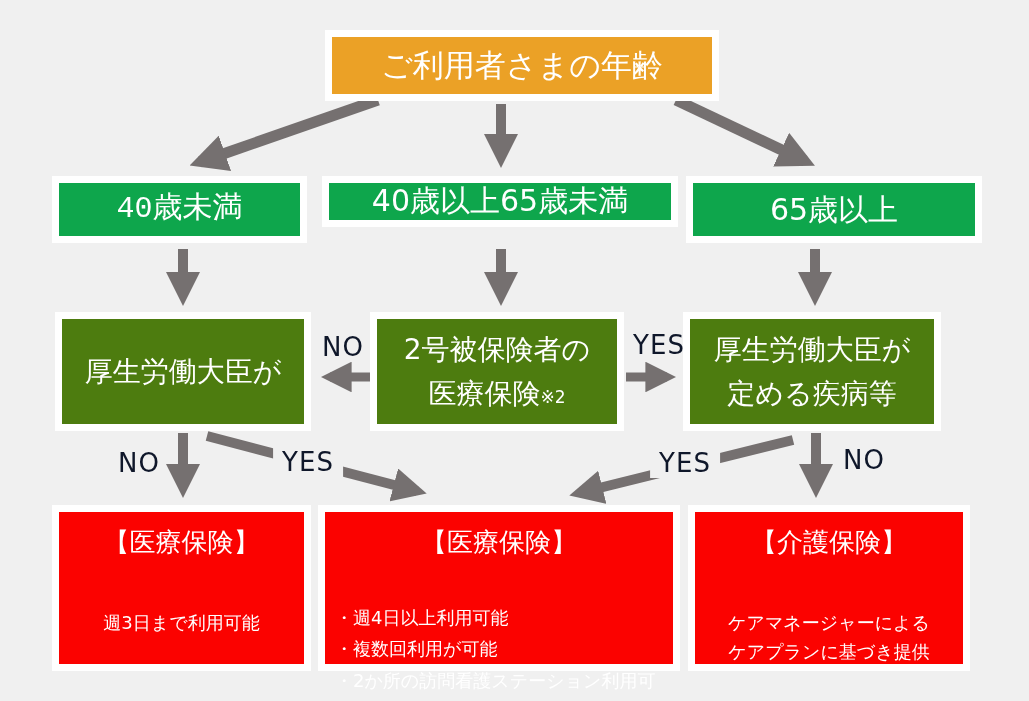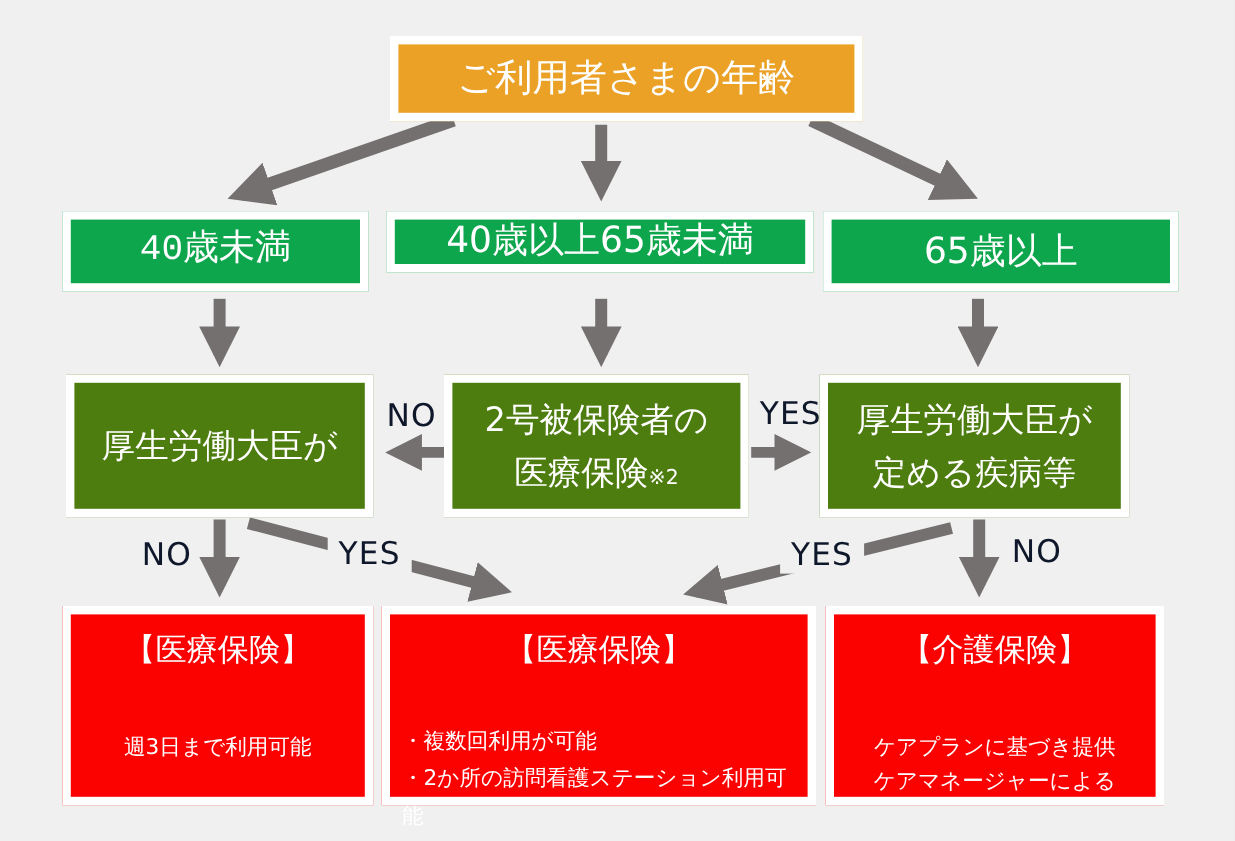--- a/index.html
+++ b/index.html
@@ -107,26 +107,27 @@
   <div class="node outcome-node" style="left:52px;top:505px;width:259px;height:166px;">
     <div class="outcome-title">【医療保険】</div>
     <div class="outcome-lines">
       <div>週3日まで利用可能</div>
     </div>
   </div>
 
   <div class="node outcome-node" style="left:318px;top:505px;width:362px;height:166px;">
     <div class="outcome-title">【医療保険】</div>
     <div class="outcome-lines bullets">
+      <div>・週4日以上利用可能</div>
       <div>・複数回利用が可能</div>
       <div>・2か所の訪問看護ステーション利用可能</div>
     </div>
   </div>
 
   <div class="node outcome-node" style="left:688px;top:505px;width:282px;height:166px;">
     <div class="outcome-title">【介護保険】</div>
     <div class="outcome-lines">
+      <div>ケアマネージャーによる</div>
       <div>ケアプランに基づき提供</div>
-      <div>ケアマネージャーによる</div>
     </div>
   </div>
 
 </div>
 
 </body></html>

